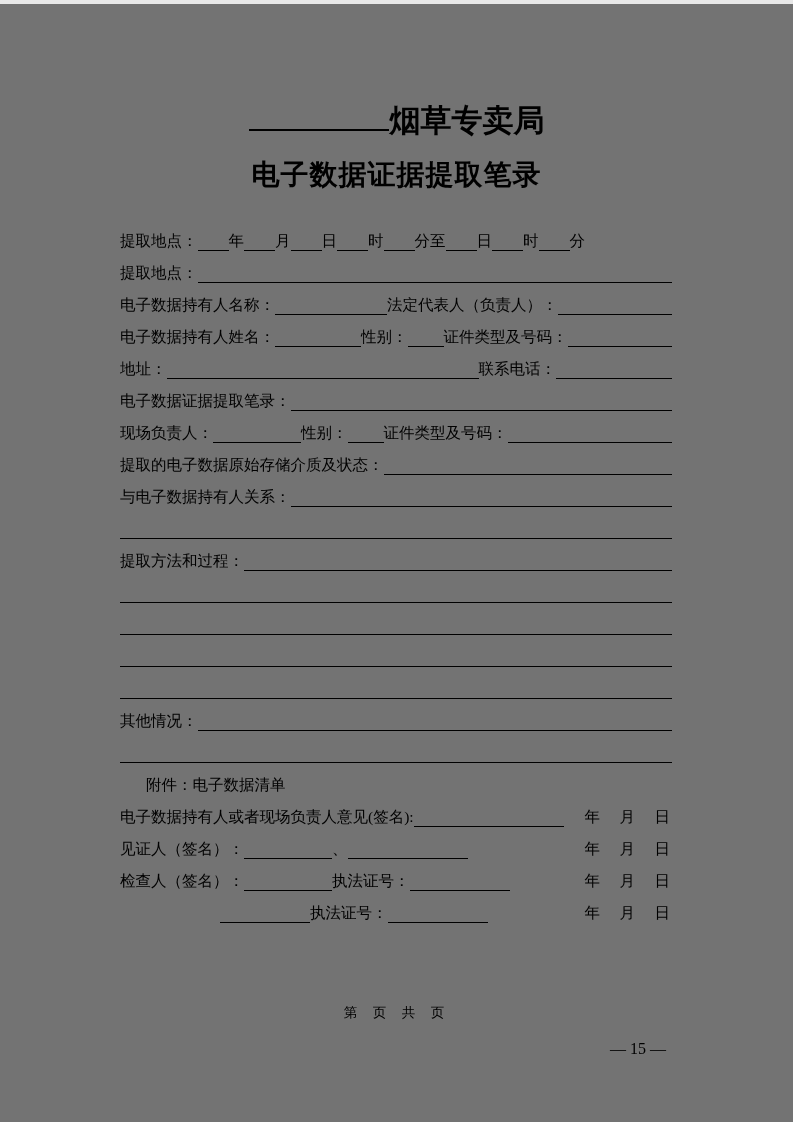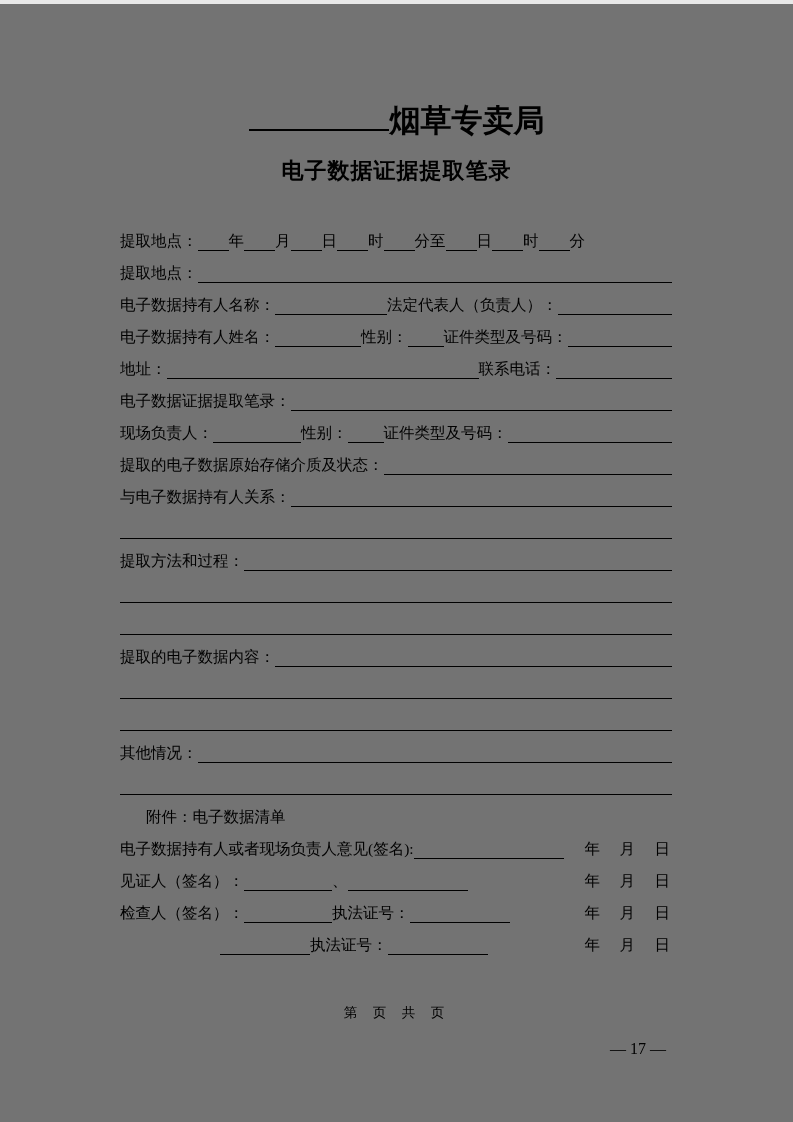--- a/index.html
+++ b/index.html
@@ -8,21 +8,21 @@
     margin:4px auto; overflow:hidden; color:#000;
     font-family:"Liberation Serif","DejaVu Serif",serif;
   }
   .header { position:absolute; top:98px; left:0; right:0; text-align:center; }
   .title-line { font-size:31px; font-weight:bold; line-height:1.25; white-space:nowrap; }
   .title-blank {
     display:inline-block; width:140px; height:2px;
     border-bottom:2.5px solid #000; vertical-align:baseline; margin-right:1px;
   }
   .subtitle {
-    margin-top:15px; font-size:22px; font-weight:bold; letter-spacing:1px;
+    margin-top:15px; font-size:28px; font-weight:bold; letter-spacing:1px;
     font-family:"Liberation Sans","DejaVu Sans",sans-serif;
   }
   .form-body { position:absolute; top:215px; left:120px; width:552px; }
   .row { display:flex; align-items:flex-end; height:32px; }
   .lbl { font-size:15.5px; line-height:1; padding-bottom:3px; white-space:pre; flex:0 0 auto; }
   .blank { flex:0 0 auto; height:2px; border-bottom:1.5px solid #000; }
   .blank.grow { flex:1 1 auto; }
   .spacer { flex:0 0 auto; height:1px; }
   .grow-sp { flex:1 1 auto; height:1px; }
   .date { letter-spacing:2px; padding-right:0;text-align:right; }
@@ -113,24 +113,20 @@
         <span class="lbl">提取方法和过程：</span>
         <span class="blank grow"></span>
       </div>
       <div class="row">
         <span class="blank grow"></span>
       </div>
       <div class="row">
         <span class="blank grow"></span>
       </div>
       <div class="row">
-        <span class="lbl">提取的电子数据内容：</span>
-        <span class="blank grow"></span>
-      </div>
-      <div class="row">
         <span class="blank grow"></span>
       </div>
       <div class="row">
         <span class="blank grow"></span>
       </div>
       <div class="row">
         <span class="lbl">其他情况：</span>
         <span class="blank grow"></span>
       </div>
       <div class="row">
@@ -165,15 +161,15 @@
         <span class="spacer" style="width: 100px;"></span>
         <span class="blank" style="width: 90px;"></span>
         <span class="lbl">执法证号：</span>
         <span class="blank" style="width: 100px;"></span>
         <span class="grow-sp"></span>
         <span class="lbl date">年　月　日</span>
       </div>
     </div>
 
   <div class="page-count">第　页　共　页</div>
-  <div class="page-num">— 17 —</div>
+  <div class="page-num">— 15 —</div>
 
 </div>
 
 </body></html>

